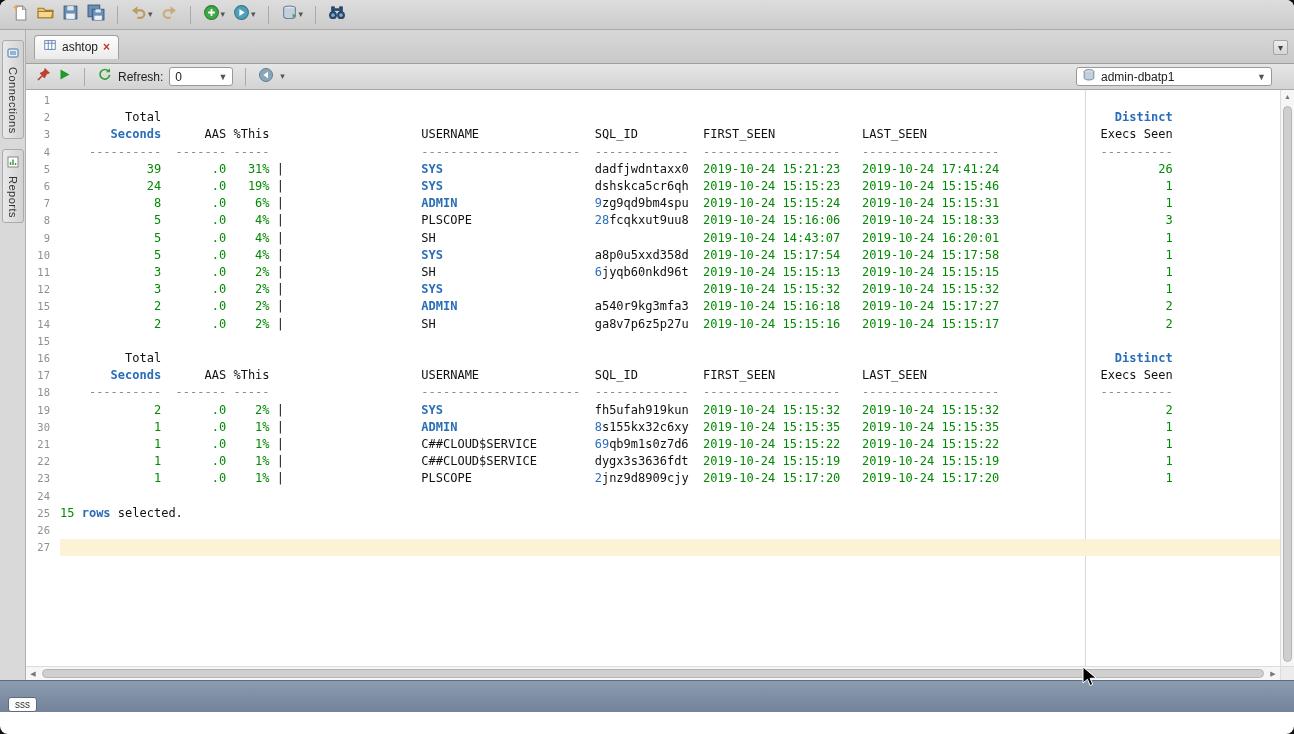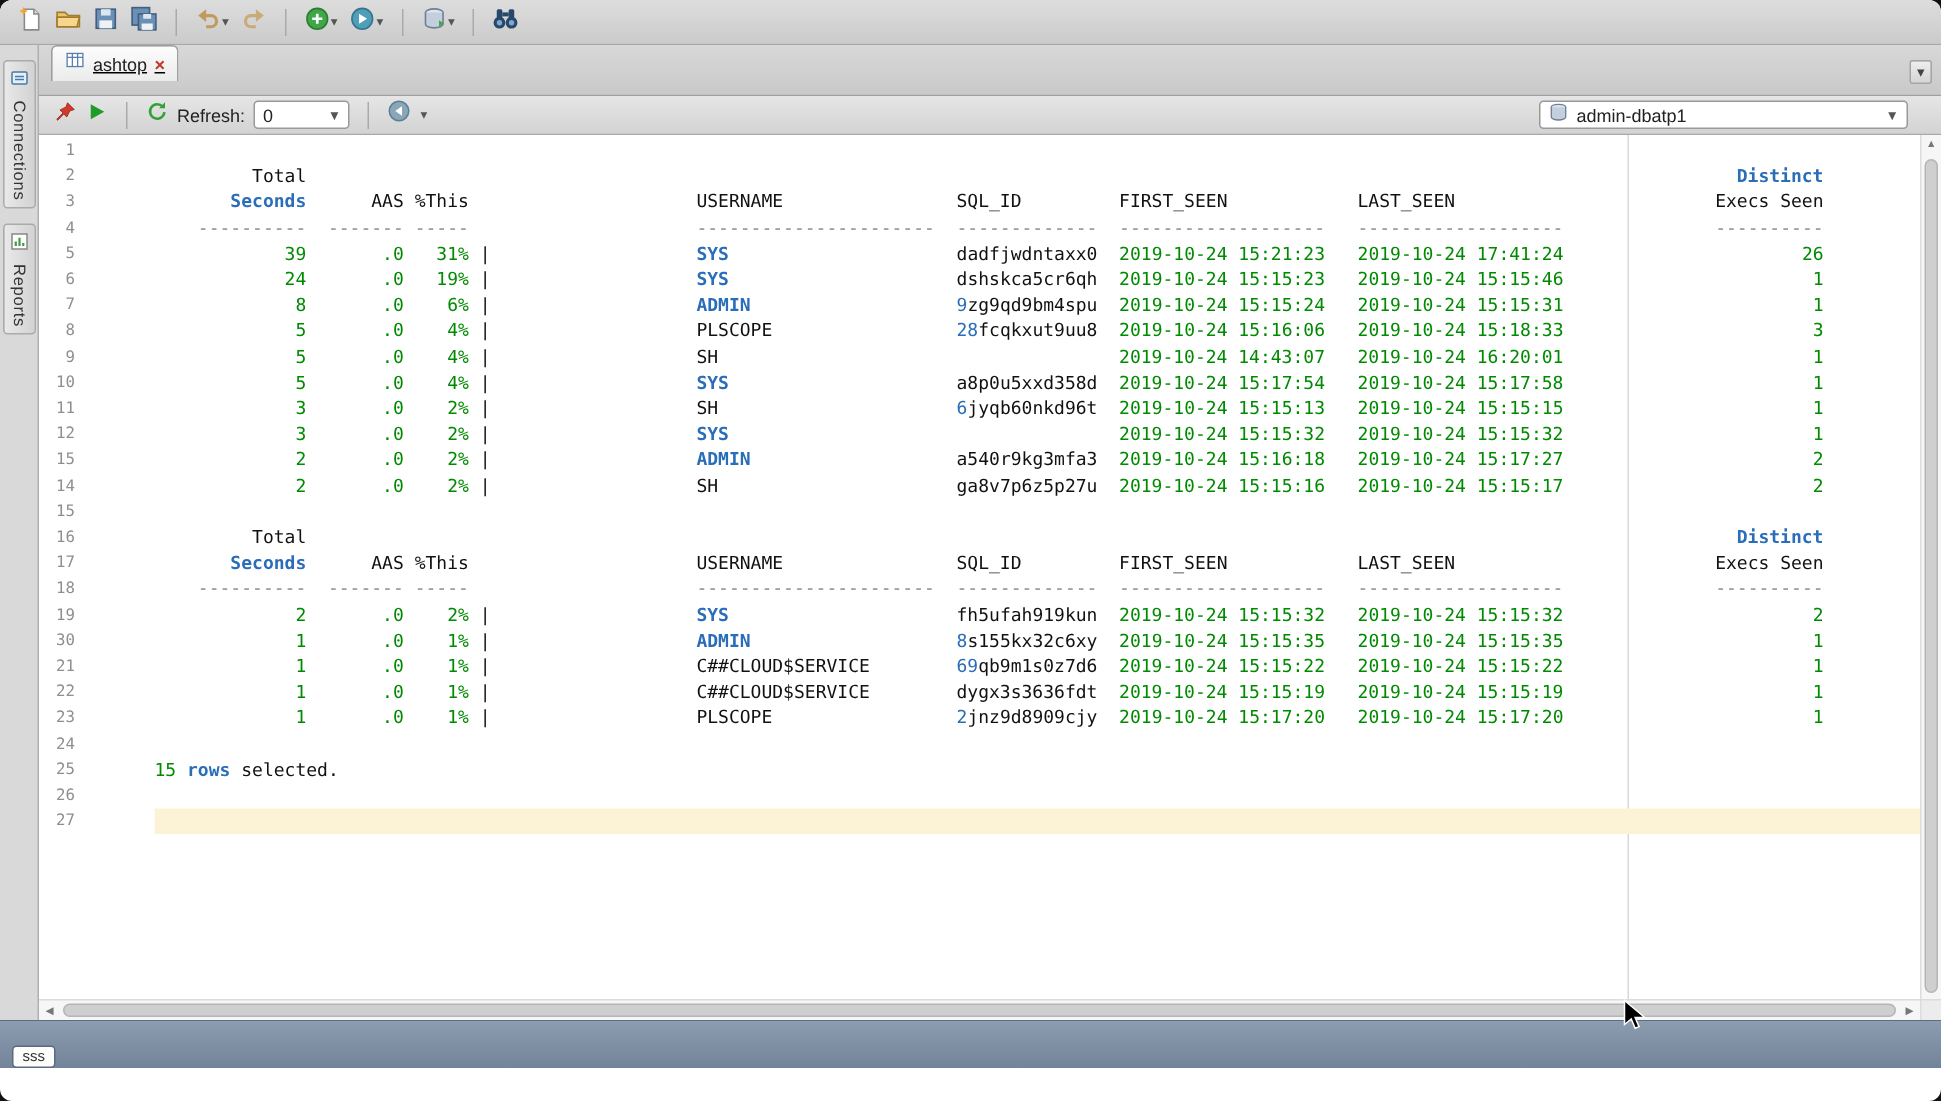--- a/index.html
+++ b/index.html
@@ -37,21 +37,21 @@
     display:flex;flex-direction:column;align-items:center;padding-top:10px;gap:10px;
   }
   .side-tab{display:flex;flex-direction:column;align-items:center;gap:4px;
     background:linear-gradient(90deg,#e9e9e9,#d2d2d2);border:1px solid #ababab;border-radius:3px;
     padding:4px 1px;width:22px;}
   .vtext{writing-mode:vertical-rl;font-size:11px;color:#333;letter-spacing:.5px;}
   .right-col{flex:1;display:flex;flex-direction:column;min-width:0;}
   
   .tab-bar{
     height:34px;background:linear-gradient(#d8d8d8,#c9c9c9);
-    border-bottom:1px solid #9f9f9f;display:flex;align-items:flex-start;padding:0 4px;position:relative;text-decoration:underline;
+    border-bottom:1px solid #9f9f9f;display:flex;align-items:center;padding:0 4px;position:relative;
   }
   .tab{
     height:24px;background:linear-gradient(#fdfdfd,#ebebeb);
     border:1px solid #9f9f9f;border-bottom:none;border-radius:4px 4px 0 0;
     display:flex;align-items:center;gap:5px;padding:0 8px;margin-left:4px;
   }
   .tab-label{font-size:12px;color:#222;}
   .tab-close{color:#c0392b;font-weight:bold;font-size:12px;line-height:1;}
   .tab-list-btn{position:absolute;right:6px;top:10px;font-size:10px;color:#444;
     background:linear-gradient(#eee,#d5d5d5);border:1px solid #a5a5a5;border-radius:2px;padding:1px 4px;}
@@ -60,30 +60,30 @@
     height:26px;background:linear-gradient(#e6e6e6,#d3d3d3);
     border-bottom:1px solid #a9a9a9;display:flex;align-items:center;gap:6px;padding:0 10px;
   }
   .et-label{font-size:12px;color:#222;}
   .combo{
     height:19px;background:#fff;border:1px solid #999;border-radius:3px;
     display:flex;align-items:center;gap:5px;padding:0 5px;font-size:12px;color:#222;
   }
   .combo .arrow{margin-left:auto;font-size:9px;color:#555;}
   .refresh-combo{width:64px;}
-  .conn-combo{width:246px;margin-left:auto;margin-right:12px;text-align:center;}
+  .conn-combo{width:196px;margin-left:auto;margin-right:12px;text-align:center;}
   
   .editor-wrap{flex:1;position:relative;background:#fff;display:flex;overflow:hidden;}
   .gutter{
     width:30px;padding:2px 6px 0 0;text-align:right;color:#8f8f8f;
     font:10.5px "DejaVu Sans Mono",monospace;line-height:17.2px;background:#fff;flex:none;
   }
   .code{
     flex:1;position:relative;padding:2px 0 0 4px;
-    font:12px "DejaVu Sans Mono",monospace;line-height:17.2px;white-space:pre;color:#111;margin-left:43px;
+    font:12px "DejaVu Sans Mono",monospace;line-height:17.2px;white-space:pre;color:#111;
   }
   .row{min-height:17.2px;}
   .row.cur{background:#fcf3d7;}
   .c-k{color:#111;}
   .c-b{color:#2a6db8;font-weight:bold;}
   .c-b2{color:#2a6db8;}
   .c-g{color:#008a00;}
   .c-d{color:#8a8a8a;}
   .margin-guide{position:absolute;left:1059px;top:0;bottom:14px;width:1px;background:#d8d8d8;}
   

